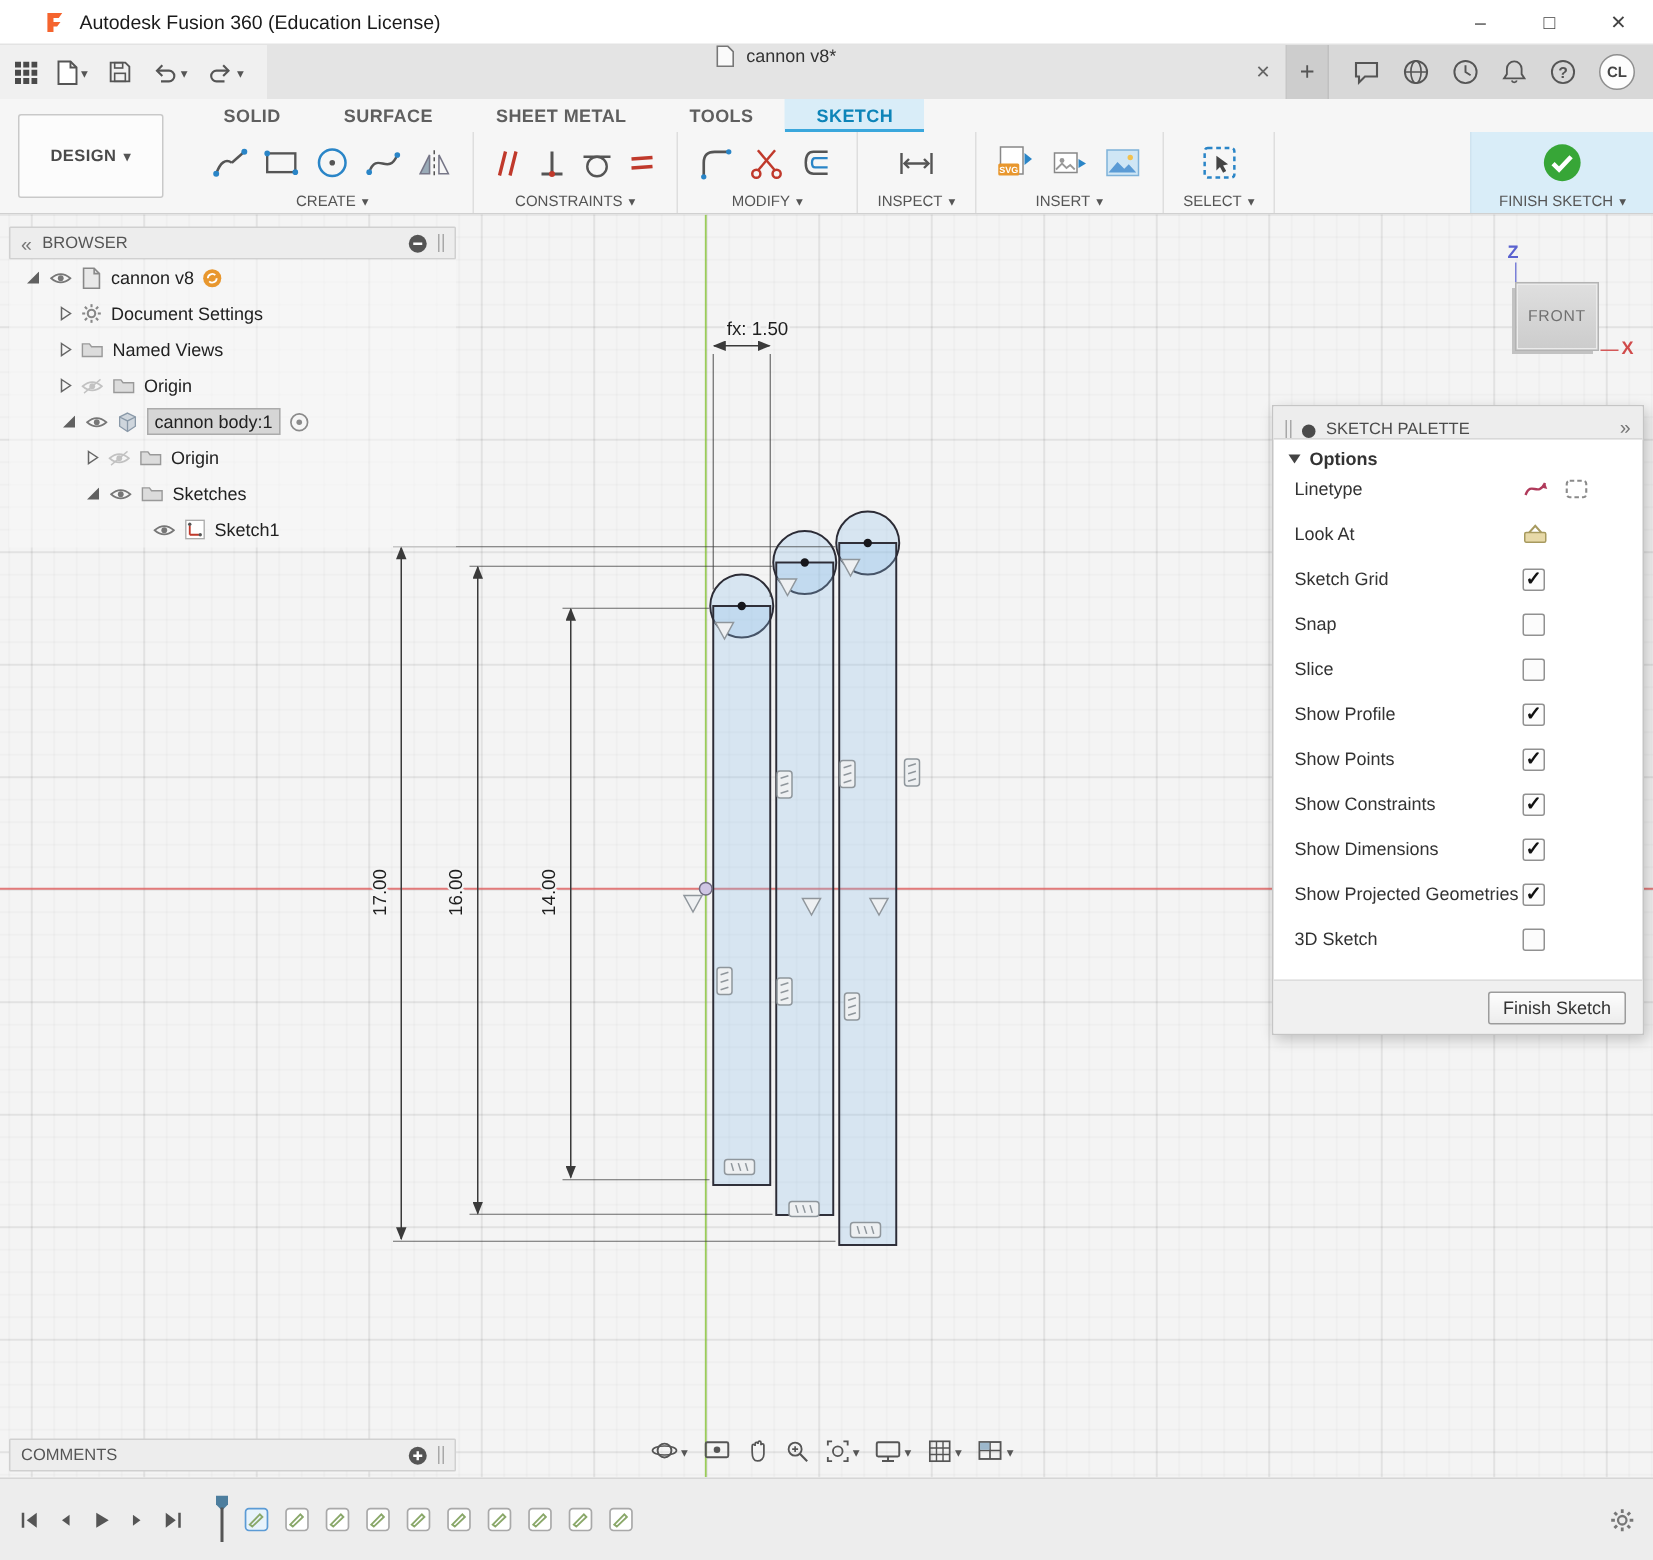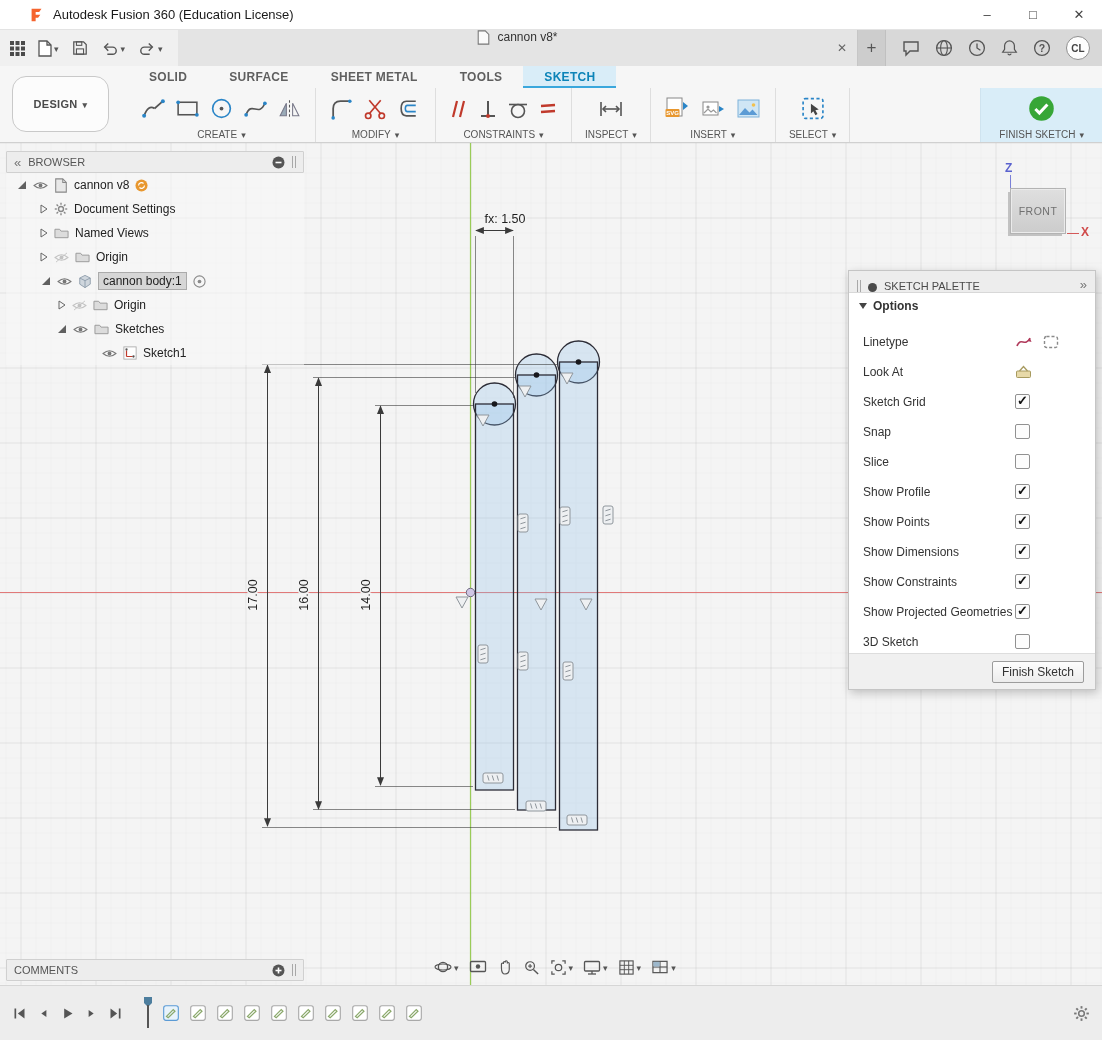--- a/index.html
+++ b/index.html
@@ -24,21 +24,21 @@
   gap:7px;position:relative;font-size:12px;color:#333}
 .doc-tab .close{position:absolute;right:10px;top:50%;transform:translateY(-50%);font-size:12px;color:#666}
 .new-tab{width:28px;display:flex;align-items:center;justify-content:center;background:#cdcdcd;border-right:1px solid #c0c0c0;
   font-size:17px;color:#555}
 .top-icons{display:flex;align-items:center;gap:15px;margin-left:16px}
 .avatar{width:24px;height:24px;border-radius:50%;border:1.5px solid #8f8f8f;background:#fdfdfd;display:flex;align-items:center;
   justify-content:center;font-size:10px;font-weight:bold;color:#444}
 
 
 .ribbon{position:absolute;top:66px;left:0;right:0;height:77px;background:#f6f6f6;border-bottom:1px solid #d0d0d0}
-.design-btn{position:absolute;left:12px;top:10px;width:97px;height:56px;background:#fcfcfc;border:1px solid #c9c9c9;border-radius:14px;
+.design-btn{position:absolute;left:12px;top:10px;width:97px;height:56px;background:#fcfcfc;border:1px solid #c9c9c9;border-radius:2px;
   display:flex;align-items:center;justify-content:center;gap:5px;font-size:11px;font-weight:bold;color:#4a4a4a;letter-spacing:.3px}
 .ribbon-tabs{position:absolute;left:128px;top:0;height:22px;display:flex}
 .rtab{display:flex;align-items:center;padding:0 21px;font-size:12px;font-weight:bold;color:#5f5f5f;letter-spacing:.3px}
 .rtab.active{background:#d9edf8;color:#0d84b8;box-shadow:inset 0 -2px 0 #3aa7dc}
 .ribbon-body{position:absolute;left:128px;top:22px;right:0;height:54px;display:flex;align-items:stretch}
 .rgroup{display:flex;flex-direction:column;align-items:center;padding:2px 13px 0;border-right:1px solid #dedede}
 .rgroup .icons{flex:1;display:flex;align-items:center;gap:9px}
 .glabel{height:15px;display:flex;align-items:center;gap:4px;font-size:10px;color:#555;white-space:nowrap}
 .rgroup.finish{margin-left:auto;border-right:none;border-left:1px solid #cfe3ef;background:#d9edf8;padding:2px 18px 0}
 .ric{display:flex;align-items:center;justify-content:center}
@@ -80,21 +80,21 @@
 .vc-x{position:absolute;left:81px;top:64px;color:#d04a4a;font-size:12px;font-weight:bold}
 
 
 .palette{position:absolute;left:848px;top:127px;width:248px;background:#fff;border:1px solid #c5c5c5;
   box-shadow:2px 3px 9px rgba(0,0,0,.22)}
 .palette-header{height:22px;background:#ededed;border-bottom:1px solid #d8d8d8;display:flex;align-items:flex-end;gap:7px;
   padding:0 8px;font-size:11px;color:#4a4a4a}
 .dot-icon{width:9px;height:9px;border-radius:50%;background:#4a4a4a}
 .psec{height:26px;display:flex;align-items:center;gap:6px;padding:0 10px;font-weight:bold;color:#333;font-size:12px}
 .tri-down{width:0;height:0;border-left:4px solid transparent;border-right:4px solid transparent;border-top:6px solid #444}
-.prow{height:30px;display:flex;align-items:flex-end;padding:0 14px}
+.prow{height:30px;display:flex;align-items:flex-start;padding:0 14px}
 .plabel{width:152px;font-size:12px;color:#333}
 .pctrl{display:flex;align-items:center;gap:10px}
 .cb{width:15px;height:15px;border:1px solid #919191;border-radius:2px;background:#fcfcfc;position:relative}
 .cb[data-checked="true"]::after{content:"✓";position:absolute;left:1px;top:-2px;font-size:13px;font-weight:bold;color:#111}
 .pfooter{height:36px;background:#f0f0f0;border-top:1px solid #ddd;display:flex;align-items:center;justify-content:flex-end;
   padding:0 11px;margin-top:4px}
 .finish-btn{border:1px solid #9c9c9c;background:linear-gradient(#fdfdfd,#ececec);border-radius:2px;padding:3px 9px;
   font-size:12px;color:#333}
 
 
@@ -271,20 +271,60 @@
       </div>
       <div class="glabel">
         <span>CREATE</span>
           <i class="caret"></i>
       </div>
     </div>
 
     <div class="rgroup">
       <div class="icons">
         <span class="ric">
+          <svg width="20" height="22" viewBox="0 0 20 22">
+              <g stroke="#c0392b" stroke-width="2.2">
+          <line x1="8" y1="3" x2="4" y2="19"></line>
+                <line x1="15" y1="3" x2="11" y2="19"></line>
+              </g>
+            </svg>
+          </span>
+        <span class="ric">
+          <svg width="20" height="22" viewBox="0 0 20 22">
+              <g stroke="#555" stroke-width="2">
+          <line x1="10" y1="3" x2="10" y2="18"></line>
+                <line x1="3" y1="18" x2="17" y2="18"></line>
+              </g>
+          <circle cx="10" cy="18" r="2" fill="#c0392b"></circle>
+            </svg>
+          </span>
+        <span class="ric">
+          <svg width="22" height="22" viewBox="0 0 22 22">
+              <circle cx="11" cy="13" r="6.5" fill="none" stroke="#555" stroke-width="1.6"></circle>
+          <line x1="2" y1="6.5" x2="20" y2="6.5" stroke="#555" stroke-width="1.6"></line>
+            </svg>
+          </span>
+        <span class="ric">
+          <svg width="20" height="22" viewBox="0 0 20 22">
+              <g stroke="#c0392b" stroke-width="2.4">
+          <line x1="3" y1="8" x2="17" y2="7"></line>
+                <line x1="3" y1="14" x2="17" y2="13"></line>
+              </g>
+            </svg>
+          </span>
+      </div>
+      <div class="glabel">
+        <span>CONSTRAINTS</span>
+          <i class="caret"></i>
+      </div>
+    </div>
+
+    <div class="rgroup">
+      <div class="icons">
+        <span class="ric">
           <svg width="25" height="25" viewBox="0 0 24 24">
               <path d="M4 21 V12 Q4 5 11 5 H20" fill="none" stroke="#555" stroke-width="1.7"></path>
           <circle cx="4" cy="21" r="1.7" fill="#2a85c7"></circle>
               <circle cx="20" cy="5" r="1.7" fill="#2a85c7"></circle>
             </svg>
           </span>
         <span class="ric">
           <svg width="25" height="25" viewBox="0 0 24 24">
               <g stroke="#c0392b" stroke-width="1.6" fill="none">
           <line x1="6" y1="4" x2="17" y2="17"></line>
@@ -296,60 +336,20 @@
           </span>
         <span class="ric">
           <svg width="25" height="25" viewBox="0 0 24 24">
               <path d="M18 5 H9 Q4 5 4 12 Q4 19 9 19 h9" fill="none" stroke="#555" stroke-width="1.6"></path>
           <path d="M18 9 h-8 Q8 9 8 12 q0 3 2 3 h8" fill="none" stroke="#2a85c7" stroke-width="1.5"></path>
             </svg>
           </span>
       </div>
       <div class="glabel">
         <span>MODIFY</span>
-          <i class="caret"></i>
-      </div>
-    </div>
-
-    <div class="rgroup">
-      <div class="icons">
-        <span class="ric">
-          <svg width="20" height="22" viewBox="0 0 20 22">
-              <g stroke="#c0392b" stroke-width="2.2">
-          <line x1="8" y1="3" x2="4" y2="19"></line>
-                <line x1="15" y1="3" x2="11" y2="19"></line>
-              </g>
-            </svg>
-          </span>
-        <span class="ric">
-          <svg width="20" height="22" viewBox="0 0 20 22">
-              <g stroke="#555" stroke-width="2">
-          <line x1="10" y1="3" x2="10" y2="18"></line>
-                <line x1="3" y1="18" x2="17" y2="18"></line>
-              </g>
-          <circle cx="10" cy="18" r="2" fill="#c0392b"></circle>
-            </svg>
-          </span>
-        <span class="ric">
-          <svg width="22" height="22" viewBox="0 0 22 22">
-              <circle cx="11" cy="13" r="6.5" fill="none" stroke="#555" stroke-width="1.6"></circle>
-          <line x1="2" y1="6.5" x2="20" y2="6.5" stroke="#555" stroke-width="1.6"></line>
-            </svg>
-          </span>
-        <span class="ric">
-          <svg width="20" height="22" viewBox="0 0 20 22">
-              <g stroke="#c0392b" stroke-width="2.4">
-          <line x1="3" y1="8" x2="17" y2="7"></line>
-                <line x1="3" y1="14" x2="17" y2="13"></line>
-              </g>
-            </svg>
-          </span>
-      </div>
-      <div class="glabel">
-        <span>CONSTRAINTS</span>
           <i class="caret"></i>
       </div>
     </div>
 
     <div class="rgroup">
       <div class="icons">
         <span class="ric">
           <svg width="26" height="24" viewBox="0 0 26 24">
               <g stroke="#555" stroke-width="1.6" fill="none">
           <line x1="3" y1="5" x2="3" y2="19"></line>
@@ -747,27 +747,27 @@
           <span class="cb" data-checked="true"></span>
         </span>
     </div>
     <div class="prow">
       <span class="plabel">Show Points</span>
       <span class="pctrl">
           <span class="cb" data-checked="true"></span>
         </span>
     </div>
     <div class="prow">
-      <span class="plabel">Show Dimensions</span>
+      <span class="plabel">Show Constraints</span>
       <span class="pctrl">
           <span class="cb" data-checked="true"></span>
         </span>
     </div>
     <div class="prow">
-      <span class="plabel">Show Constraints</span>
+      <span class="plabel">Show Dimensions</span>
       <span class="pctrl">
           <span class="cb" data-checked="true"></span>
         </span>
     </div>
     <div class="prow">
       <span class="plabel">Show Projected Geometries</span>
       <span class="pctrl">
           <span class="cb" data-checked="true"></span>
         </span>
     </div>

